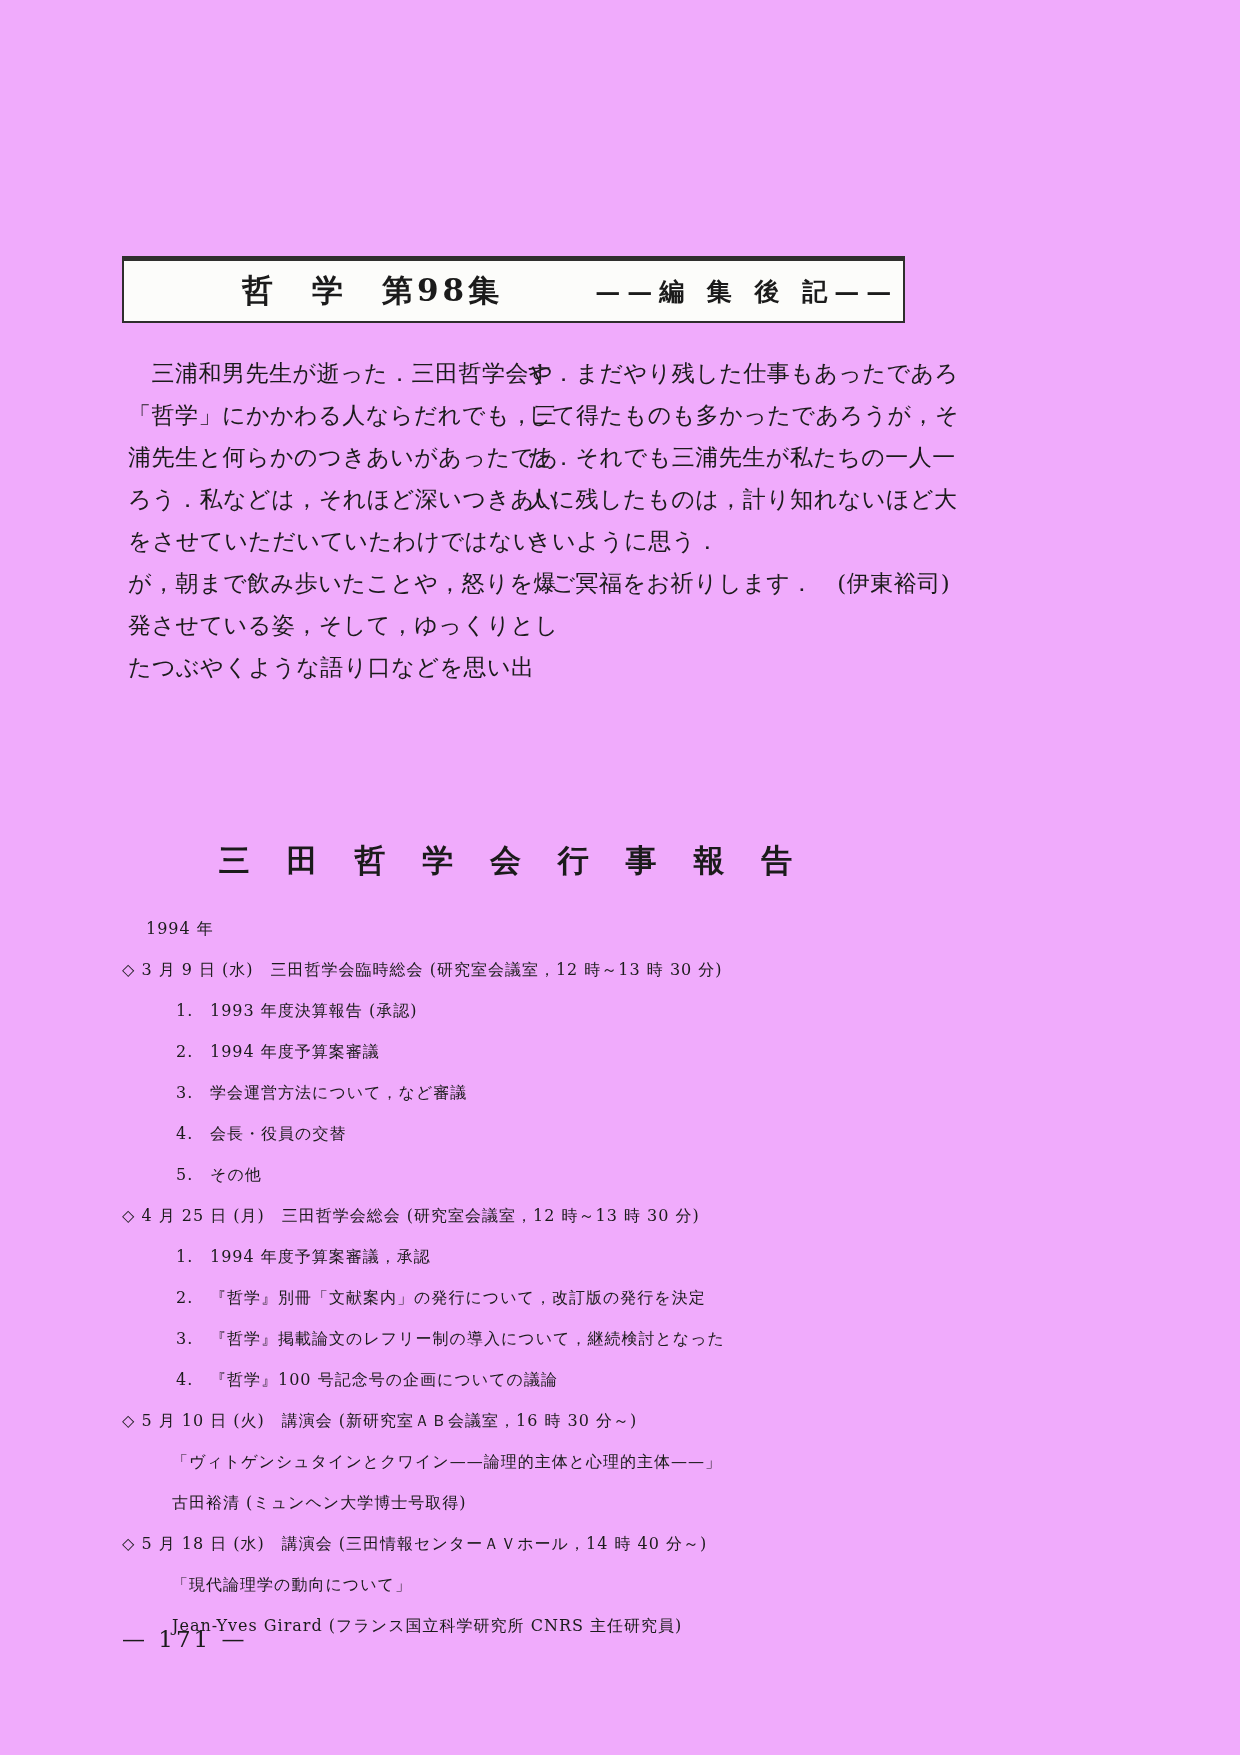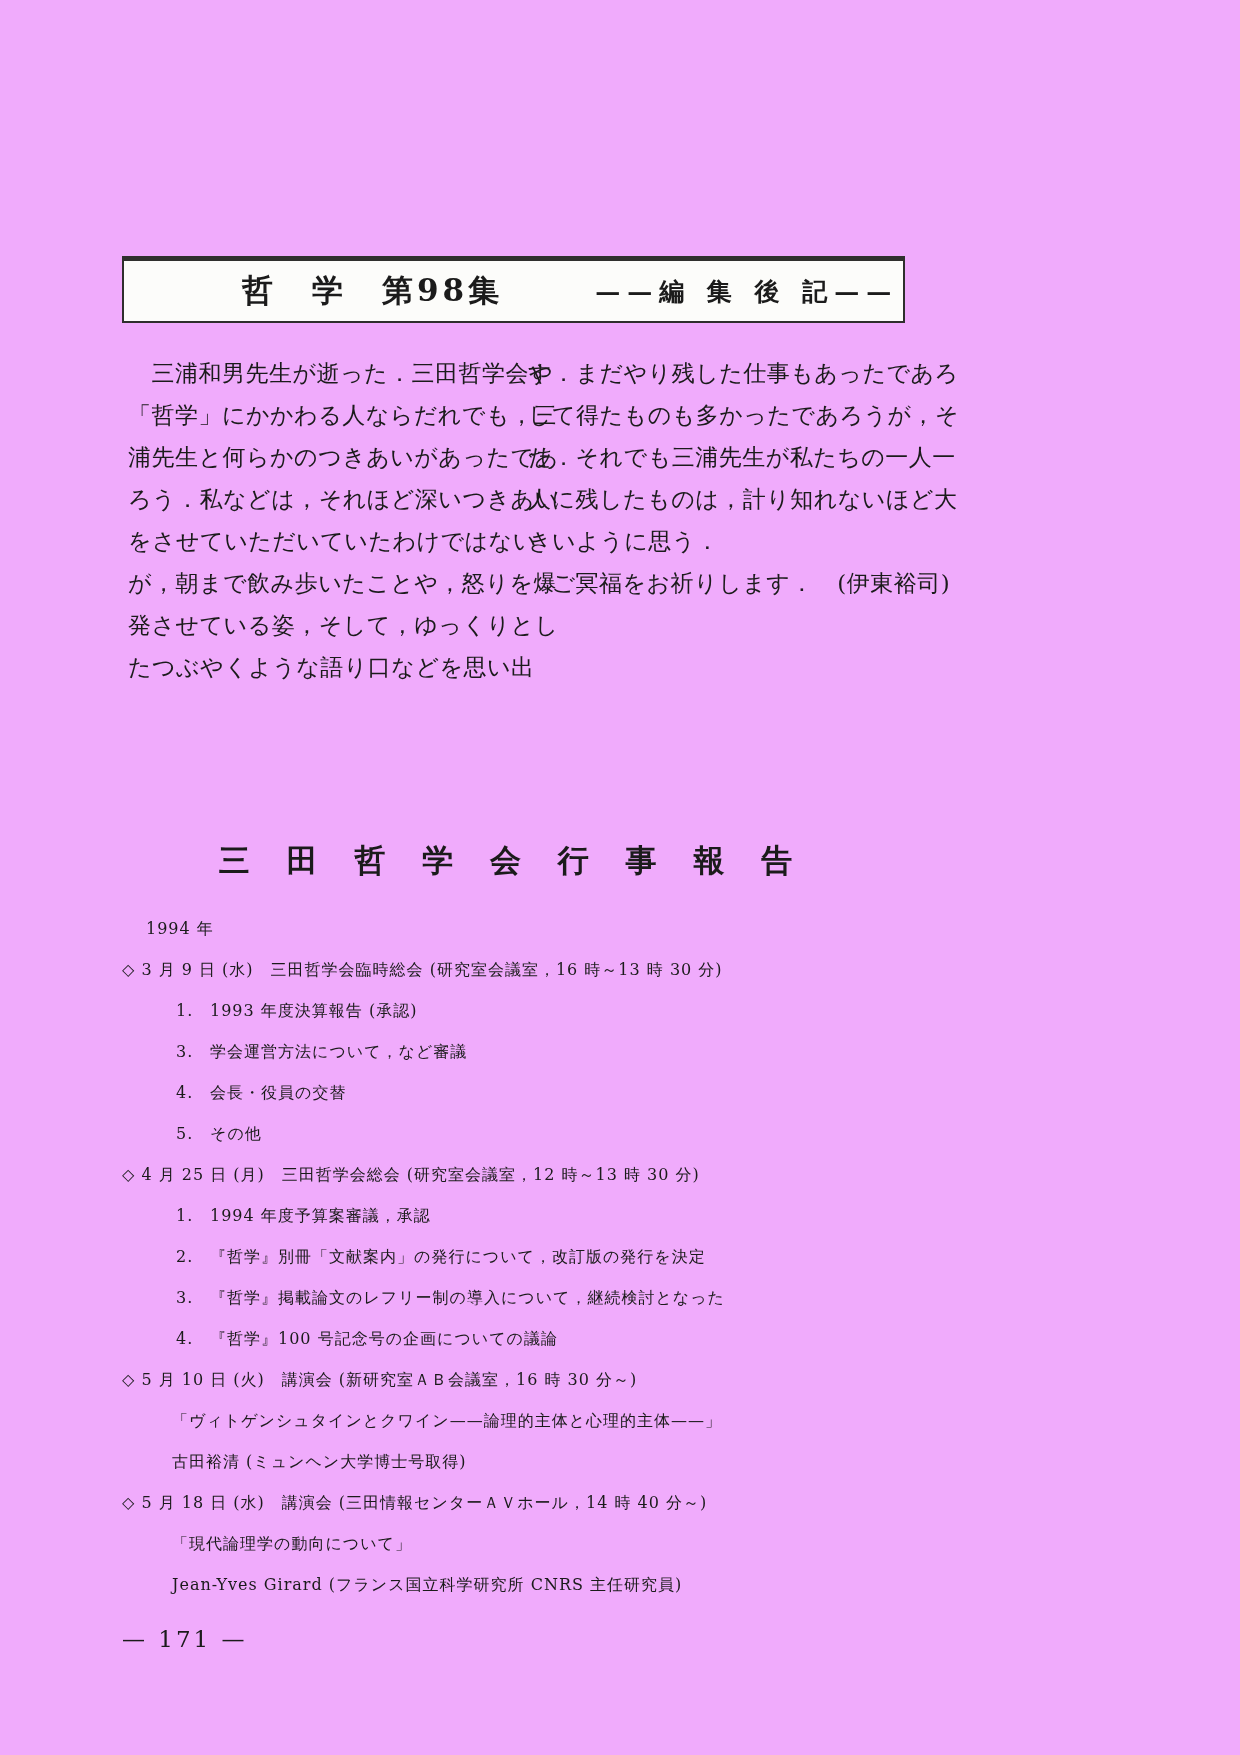--- a/index.html
+++ b/index.html
@@ -99,22 +99,23 @@
     <div class="tline">人に残したものは，計り知れないほど大</div>
     <div class="tline">きいように思う．</div>
     <div class="tline">　ご冥福をお祈りします．　(伊東裕司)</div>
   </div>
 
   <h2 class="report-heading">三 田 哲 学 会 行 事 報 告</h2>
 
   <div class="report">
     <div class="r-line year">1994 年</div>
 
-    <div class="r-line event"><span>◇ 3 月 9 日 (水)　三田哲学会臨時総会 (研究室会議室，16 時～13 時 30 分)</span></div>
+    <div class="r-line event"><span>◇ 3 月 9 日 (水)　三田哲学会臨時総会 (研究室会議室，12 時～13 時 30 分)</span></div>
     <div class="r-line numbered"><span class="num">1.</span><span>1993 年度決算報告 (承認)</span></div>
+    <div class="r-line numbered"><span class="num">2.</span><span>1994 年度予算案審議</span></div>
     <div class="r-line numbered"><span class="num">3.</span><span>学会運営方法について，など審議</span></div>
     <div class="r-line numbered"><span class="num">4.</span><span>会長・役員の交替</span></div>
     <div class="r-line numbered"><span class="num">5.</span><span>その他</span></div>
 
     <div class="r-line event"><span>◇ 4 月 25 日 (月)　三田哲学会総会 (研究室会議室，12 時～13 時 30 分)</span></div>
     <div class="r-line numbered"><span class="num">1.</span><span>1994 年度予算案審議，承認</span></div>
     <div class="r-line numbered"><span class="num">2.</span><span>『哲学』別冊「文献案内」の発行について，改訂版の発行を決定</span></div>
     <div class="r-line numbered"><span class="num">3.</span><span>『哲学』掲載論文のレフリー制の導入について，継続検討となった</span></div>
     <div class="r-line numbered"><span class="num">4.</span><span>『哲学』100 号記念号の企画についての議論</span></div>
 

